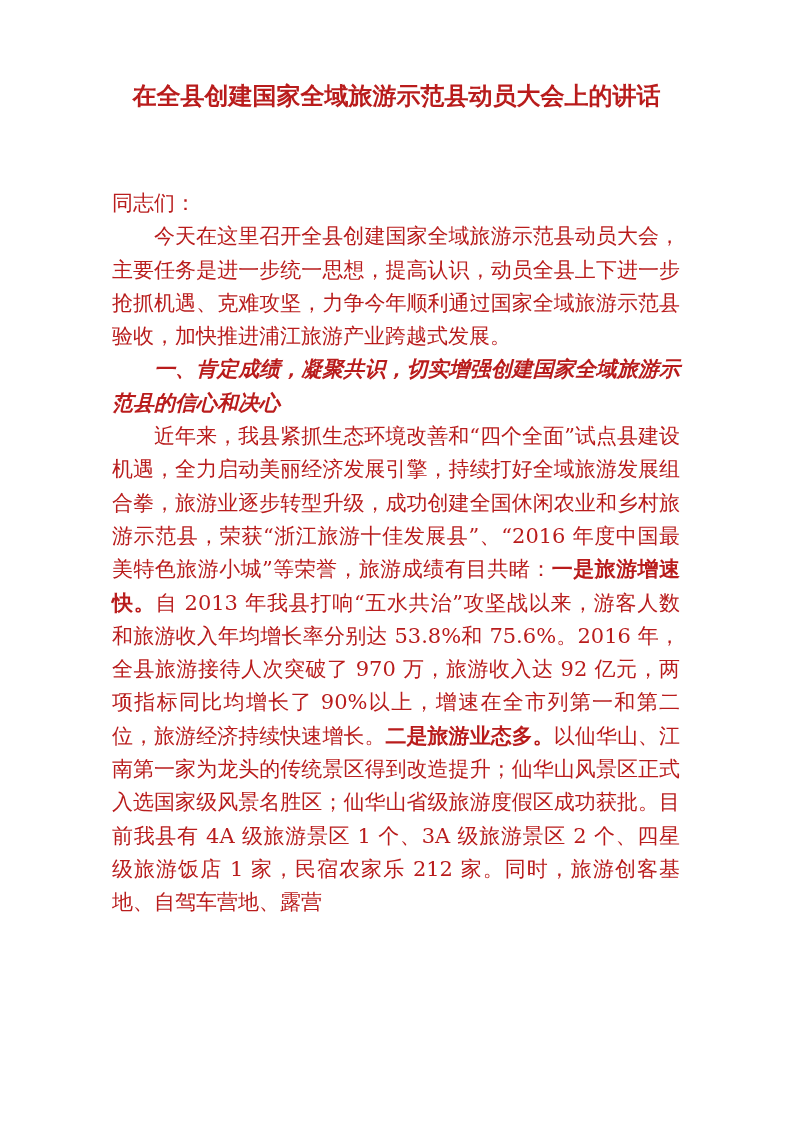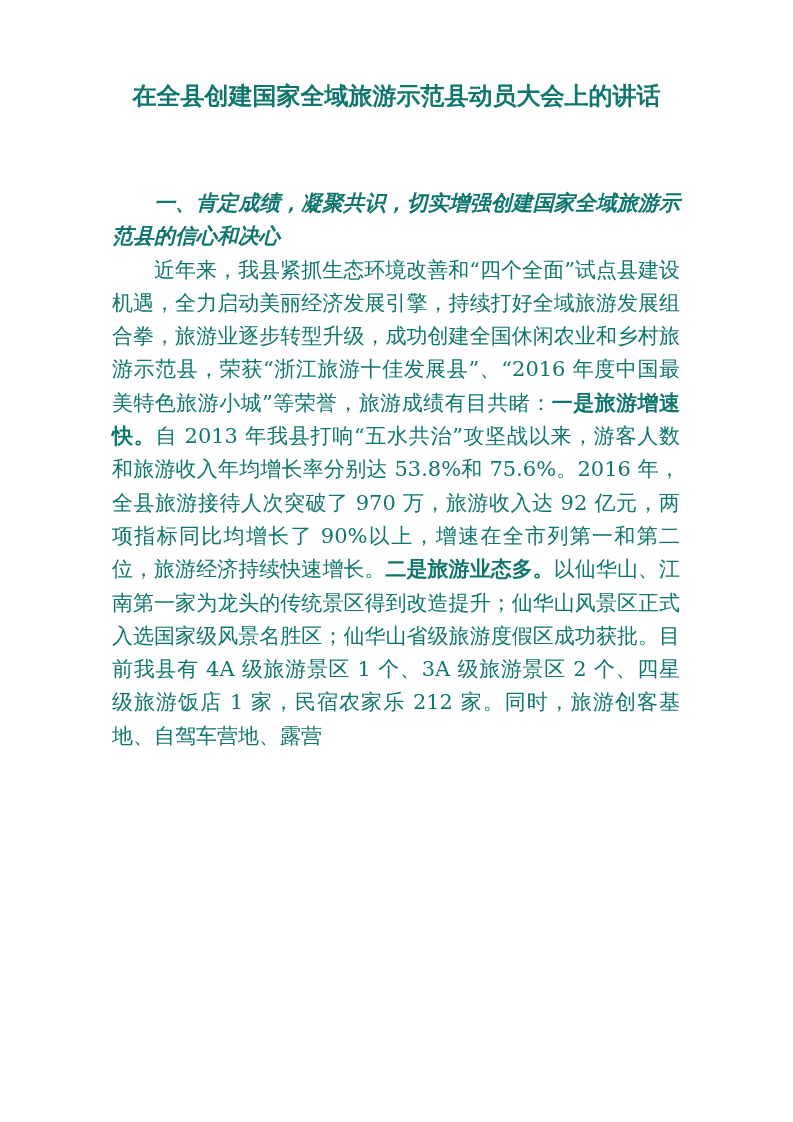--- a/index.html
+++ b/index.html
@@ -2,21 +2,21 @@
 <html><head>
 <meta charset="utf-8">
 <style>
   * { margin: 0; padding: 0; box-sizing: border-box; }
   html, body { background: #ffffff; }
   .page {
     position: relative;
     width: 793px;
     height: 1122px;
     background: #ffffff;
-    color: #0f766e;
+    color: #b91c1c;
     overflow: hidden;
     font-family: "DejaVu Serif", "Liberation Serif", serif;
   }
   .doc-title {
     position: absolute;
     top: 83px;
     left: 0;
     width: 100%;
     text-align: center;
     font-size: 24px;
@@ -47,20 +47,22 @@
     font-family: "DejaVu Sans", "Liberation Sans", sans-serif;
   }
 </style>
 </head>
 <body>
 
 <div class="page">
   <h1 class="doc-title">在全县创建国家全域旅游示范县动员大会上的讲话</h1>
 
   <div class="doc-body">
+    <p class="para salutation">同志们：</p>
 
+    <p class="para">今天在这里召开全县创建国家全域旅游示范县动员大会，主要任务是进一步统一思想，提高认识，动员全县上下进一步抢抓机遇、克难攻坚，力争今年顺利通过国家全域旅游示范县验收，加快推进浦江旅游产业跨越式发展。</p>
 
 
     <p class="para section-heading">一、肯定成绩，凝聚共识，切实增强创建国家全域旅游示范县的信心和决心</p>
 
     <p class="para"><span>近年来，我县紧抓生态环境改善和“四个全面”试点县建设机遇，全力启动美丽经济发展引擎，持续打好全域旅游发展组合拳，旅游业逐步转型升级，成功创建全国休闲农业和乡村旅游示范县，荣获“浙江旅游十佳发展县”、“2016 年度中国最美特色旅游小城”等荣誉，旅游成绩有目共睹：</span><span class="bold-run">一是旅游增速快。</span><span>自 2013 年我县打响“五水共治”攻坚战以来，游客人数和旅游收入年均增长率分别达 53.8%和 75.6%。2016 年，全县旅游接待人次突破了 970 万，旅游收入达 92 亿元，两项指标同比均增长了 90%以上，增速在全市列第一和第二位，旅游经济持续快速增长。</span><span class="bold-run">二是旅游业态多。</span><span>以仙华山、江南第一家为龙头的传统景区得到改造提升；仙华山风景区正式入选国家级风景名胜区；仙华山省级旅游度假区成功获批。目前我县有 4A 级旅游景区 1 个、3A 级旅游景区 2 个、四星级旅游饭店 1 家，民宿农家乐 212 家。同时，旅游创客基地、自驾车营地、露营</span></p>
   </div>
 </div>
 
 </body></html>

